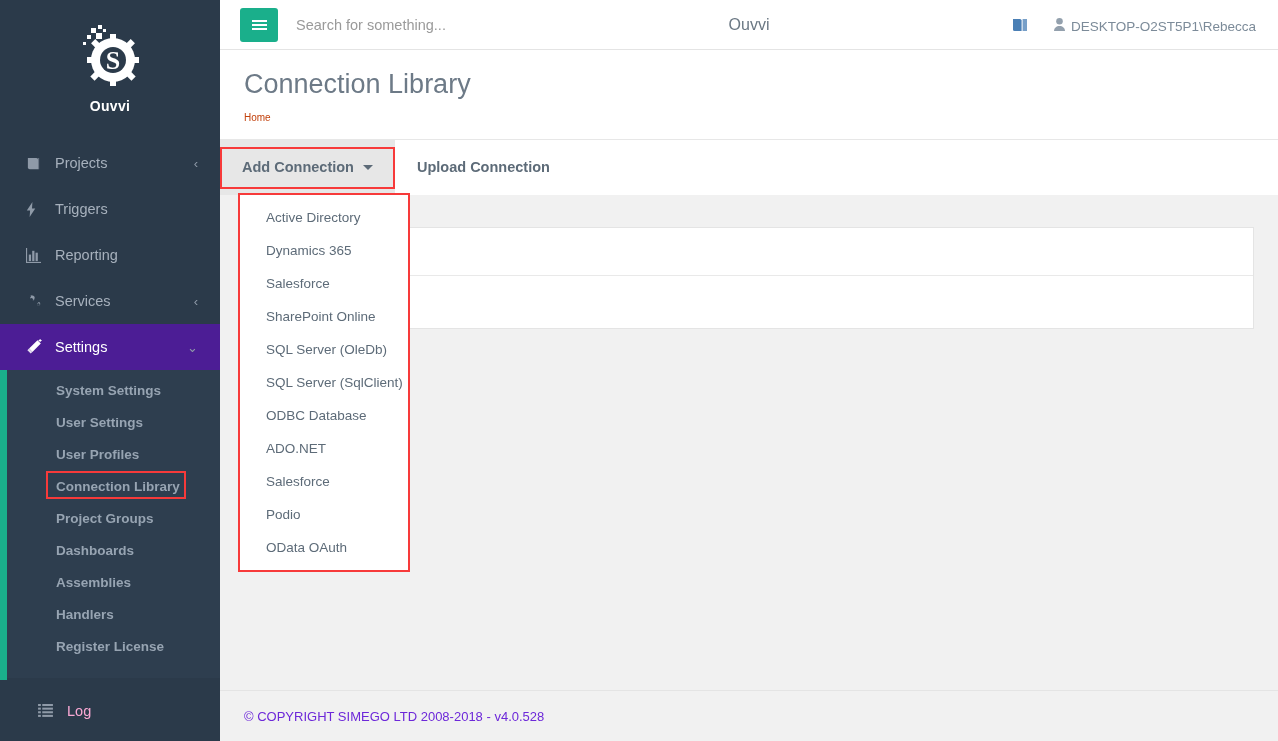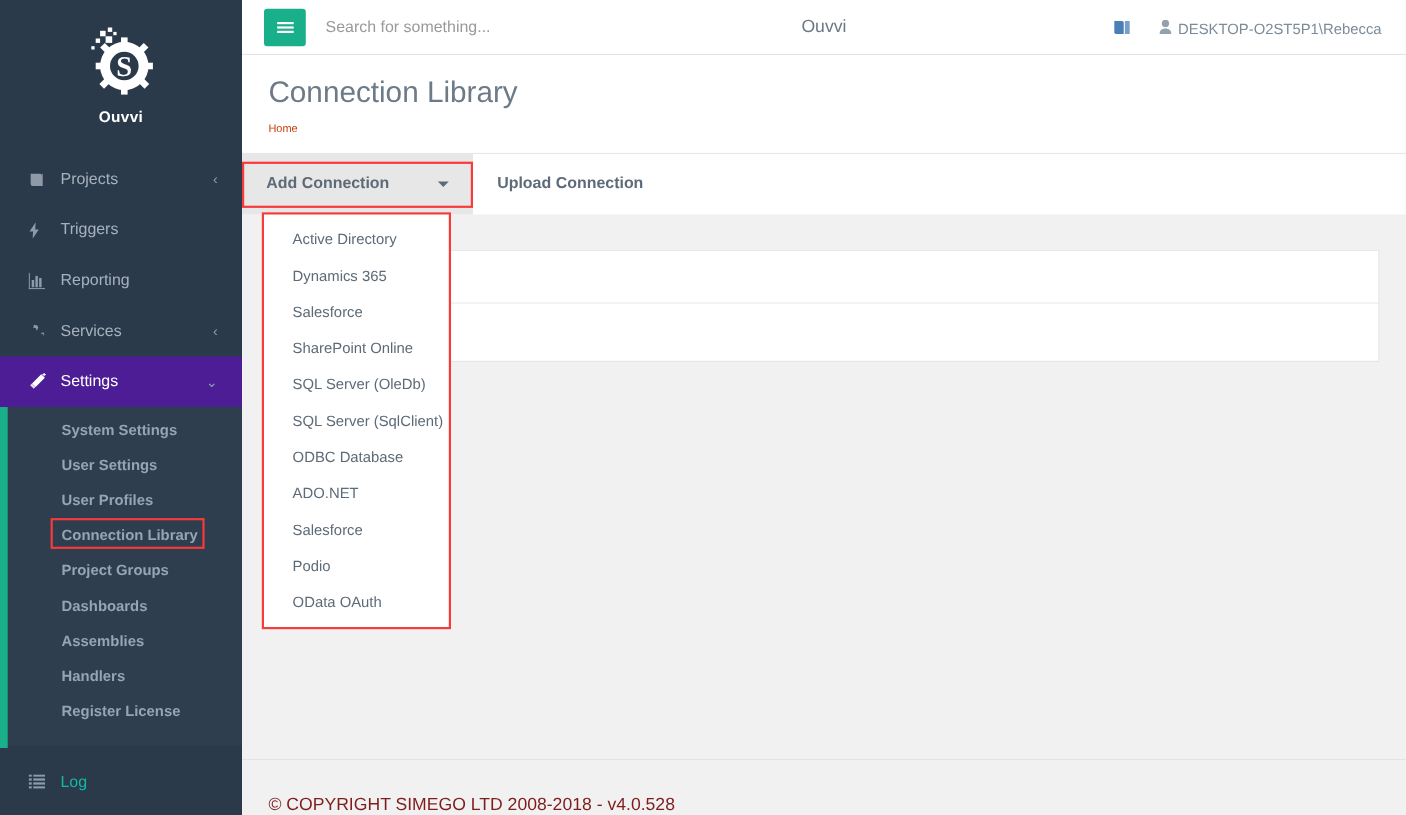--- a/index.html
+++ b/index.html
@@ -70,22 +70,22 @@
   .sub-item.highlight .hl-box {
     position: absolute; left: 46px; top: 1px;
     width: 140px; height: 28px;
     border: 2px solid #f73a3a;
     pointer-events: none;
   }
   .log-item {
     position: absolute; left: 0; top: 680px;
     width: 220px; height: 61px;
     display: flex; align-items: center;
-    padding-left: 26px;
-    color: #14b8a6; font-size: 14.5px;
+    padding-left: 38px;
+    color: #f9a8d4; font-size: 14.5px;
     background: #2b3a4a;
     cursor: pointer;
   }
   .log-item .ic { width: 22px; color: #8f9aa8; display:inline-flex; }
   .log-item .lbl { margin-left: 7px; }
 
   
   .main {
     position: absolute; left: 220px; top: 0;
     width: 1058px; height: 741px;
@@ -152,21 +152,21 @@
     border-top: 1px solid #e7e7e7;
     display: flex; align-items: stretch;
   }
   .tb-btn {
     display: flex; align-items: center;
     padding: 0 22px;
     font-size: 14.5px; font-weight: bold; color: #5d6b78;
     cursor: pointer;
     position: relative;
   }
-  .tb-btn.open { background: #e7e7e7; gap: 35px; }
+  .tb-btn.open { background: #e7e7e7; }
   .tb-btn .caret-dn {
     margin-left: 9px;
     width: 0; height: 0;
     border-left: 5px solid transparent;
     border-right: 5px solid transparent;
     border-top: 5px solid #5d6b78;
     display: inline-block;
   }
   .tb-btn .hl-box {
     position: absolute; left: 0; top: 7px; right: 0; bottom: 6px;
@@ -206,23 +206,23 @@
     font-size: 14px; color: #67737f;
     min-height: 52px;
   }
 
   
   .footer {
     position: absolute; left: 0; bottom: 0;
     width: 1058px; height: 51px;
     background: #f1f1f1;
     border-top: 1px solid #e4e4e4;
-    display: flex; align-items: flex-end;
+    display: flex; align-items: center;
     padding-left: 24px;
-    font-size: 16px; color: #7f1d1d;
+    font-size: 13px; color: #6d28d9;
   }
 </style>
 </head>
 <body>
 
 <div id="app">
 
   <div class="sidebar">
     <div class="accent-bar"></div>
 

